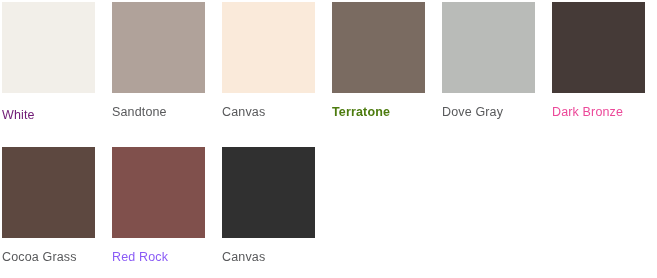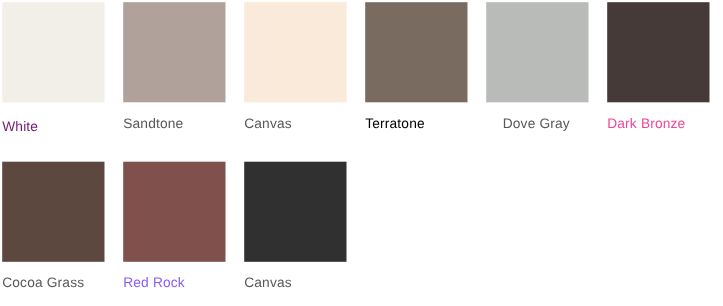--- a/index.html
+++ b/index.html
@@ -77,25 +77,25 @@
     <div class="swatch-cell">
       <button type="button" class="swatch-chip" aria-label="Sandtone" style="background-color: rgb(176, 162, 154);"></button>
       <span class="swatch-label" style="color: rgb(88, 89, 91);">Sandtone</span>
     </div>
     <div class="swatch-cell">
       <button type="button" class="swatch-chip" aria-label="Canvas" style="background-color: rgb(250, 234, 218);"></button>
       <span class="swatch-label" style="color: rgb(88, 89, 91);">Canvas</span>
     </div>
     <div class="swatch-cell">
       <button type="button" class="swatch-chip" aria-label="Terratone" style="background-color: rgb(122, 107, 97);"></button>
-      <span class="swatch-label" style="color: #000000;">Terratone</span>
+      <span class="swatch-label" style="color: #4d7c0f; font-weight: bold;">Terratone</span>
     </div>
     <div class="swatch-cell">
       <button type="button" class="swatch-chip" aria-label="Dove Gray" style="background-color: rgb(185, 187, 184);"></button>
-      <span class="swatch-label" style="color: rgb(88, 89, 91); margin-left: 15px;">Dove Gray</span>
+      <span class="swatch-label" style="color: rgb(88, 89, 91);">Dove Gray</span>
     </div>
     <div class="swatch-cell">
       <button type="button" class="swatch-chip" aria-label="Dark Bronze" style="background-color: rgb(69, 58, 55);"></button>
       <span class="swatch-label" style="color: #ec4899;">Dark Bronze</span>
     </div>
     <div class="swatch-cell">
       <button type="button" class="swatch-chip" aria-label="Cocoa Bean" style="background-color: rgb(93, 72, 64);"></button>
       <span class="swatch-label" style="color: rgb(88, 89, 91);">Cocoa Grass</span>
     </div>
     <div class="swatch-cell">

